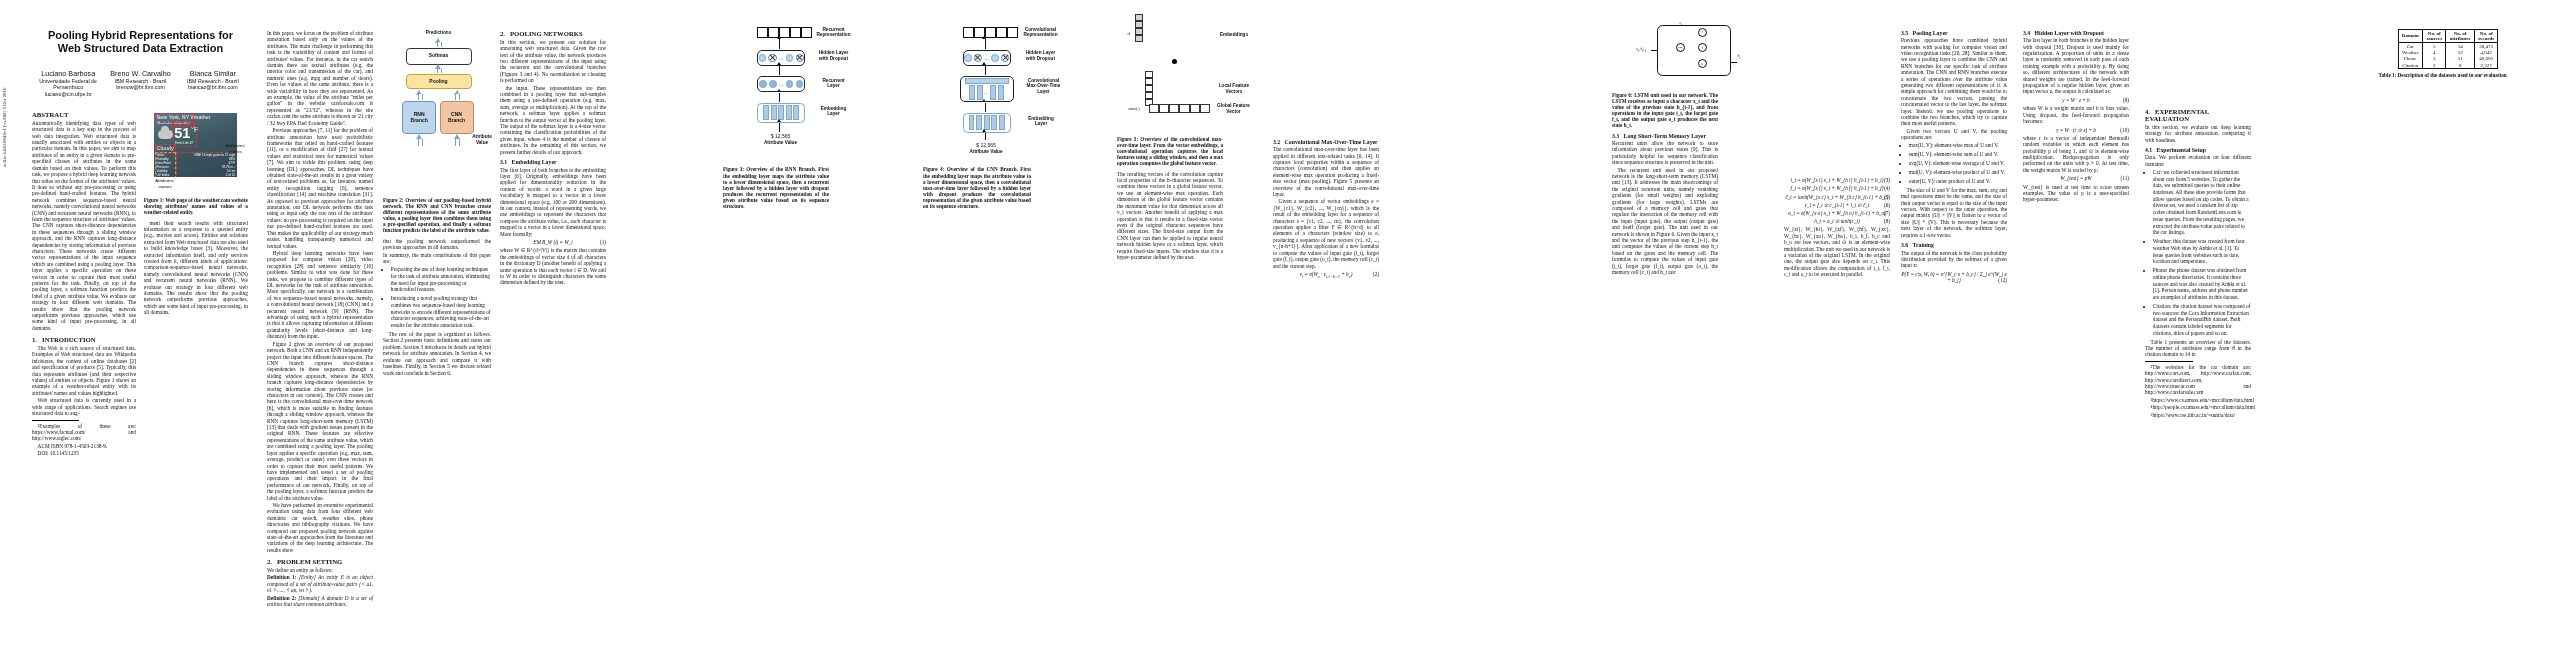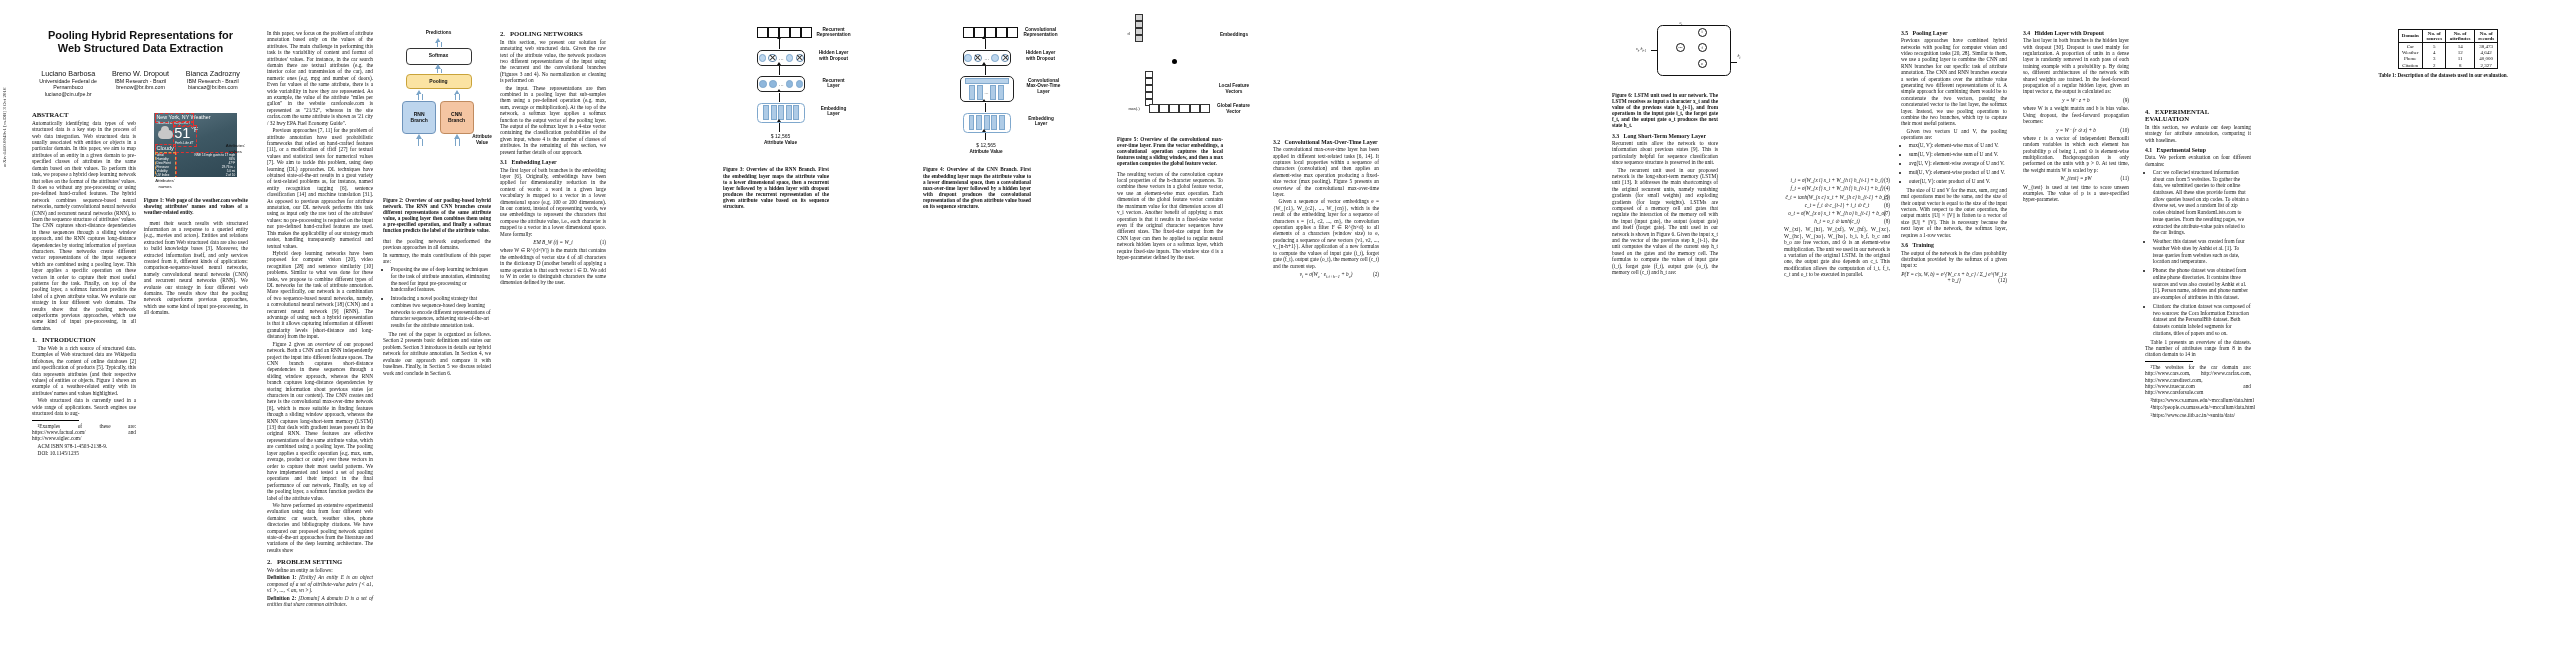--- a/index.html
+++ b/index.html
@@ -35,21 +35,21 @@
          transform-origin:left top;font-size:5px;white-space:nowrap;color:#222;
          font-family:"Liberation Serif",serif;}
   .pubinfo{font-size:4.4px;line-height:5.6px;margin-top:2.2px;}
 
   
   .wfig{position:relative;width:83px;height:64px;margin:2.2px auto 0 auto;
         background:linear-gradient(160deg,#5d7683 0%,#3e5864 45%,#2f4753 100%);
         font-family:"Liberation Sans",sans-serif;color:#fff;overflow:hidden;}
   .wfig .wttl{position:absolute;left:2.2px;top:1.1px;font-size:5.3px;}
   .wfig .wobs{position:absolute;left:2.2px;top:7.8px;font-size:2.9px;}
-  .wfig .wtemp{position:absolute;left:20px;top:12.2px;font-size:14.5px;line-height:14.5px;font-weight:400;}
+  .wfig .wtemp{position:absolute;left:20px;top:12.2px;font-size:14.5px;line-height:14.5px;font-weight:700;}
   .wfig .wdeg{position:absolute;left:37px;top:12.2px;font-size:6.7px;}
   .wfig .wfeel{position:absolute;left:20.6px;top:28px;font-size:3.1px;font-style:italic;}
   .wfig .wcloudicon{position:absolute;left:3.3px;top:16.7px;width:15.6px;height:9px;
         background:#c8c8c8;border-radius:5px;}
   .wfig .wcloudicon:after{content:"";position:absolute;left:3.3px;top:-3.9px;width:8.3px;height:8.3px;
         background:#c8c8c8;border-radius:50%;}
   .wfig .wcond{position:absolute;left:2.2px;top:32px;font-size:5.6px;}
   .wfig .wnames{position:absolute;left:2.2px;top:40px;font-size:3.1px;line-height:4px;}
   .wfig .wvals{position:absolute;right:2.2px;top:40px;font-size:3.1px;line-height:4px;text-align:right;}
   .dash-red{position:absolute;border:0.6px dashed #e03030;}
@@ -137,26 +137,26 @@
     </h1>
 
     <div class="authors">
       <div class="author">
         <div class="nm">Luciano Barbosa</div>
         <div class="af">Universidade Federal de</div>
         <div class="af">Pernambuco</div>
         <div class="em">luciano@cin.ufpe.br</div>
       </div>
       <div class="author">
-        <div class="nm">Breno W. Dropout</div>
+        <div class="nm">Breno W. Carvalho</div>
         <div class="af">IBM Research - Brazil</div>
         <div class="em">brenow@br.ibm.com</div>
       </div>
       <div class="author">
-        <div class="nm">Bianca Zadrozny</div>
+        <div class="nm">Bianca Similar</div>
         <div class="af">IBM Research - Brazil</div>
         <div class="em">biancaz@br.ibm.com</div>
       </div>
     </div>
 
     <div style="display:flex;gap:7.8px;margin-top:14.5px;">
       <div style="width:104px;">
         <h2 class="abs">ABSTRACT</h2>
         <p class="noind">Automatically identifying data types of web structured data is a key step in the process of web data integration. Web structured data is usually associated with entities or objects in a particular domain. In this paper, we aim to map attributes of an entity in a given domain to pre-specified classes of attributes in the same domain based on their values. To perform this task, we propose a hybrid deep learning network that relies on the format of the attributes' values. It does so without any pre-processing or using pre-defined hand-crafted features. The hybrid network combines sequence-based neural networks, namely convolutional neural networks (CNN) and recurrent neural networks (RNN), to learn the sequence structure of attributes' values. The CNN captures short-distance dependencies in these sequences through a sliding window approach, and the RNN captures long-distance dependencies by storing information of previous characters. These networks create different vector representations of the input sequence which are combined using a pooling layer. This layer applies a specific operation on these vectors in order to capture their most useful patterns for the task. Finally, on top of the pooling layer, a softmax function predicts the label of a given attribute value. We evaluate our strategy in four different web domains. The results show that the pooling network outperforms previous approaches, which use some kind of input pre-processing, in all domains.</p>
 

